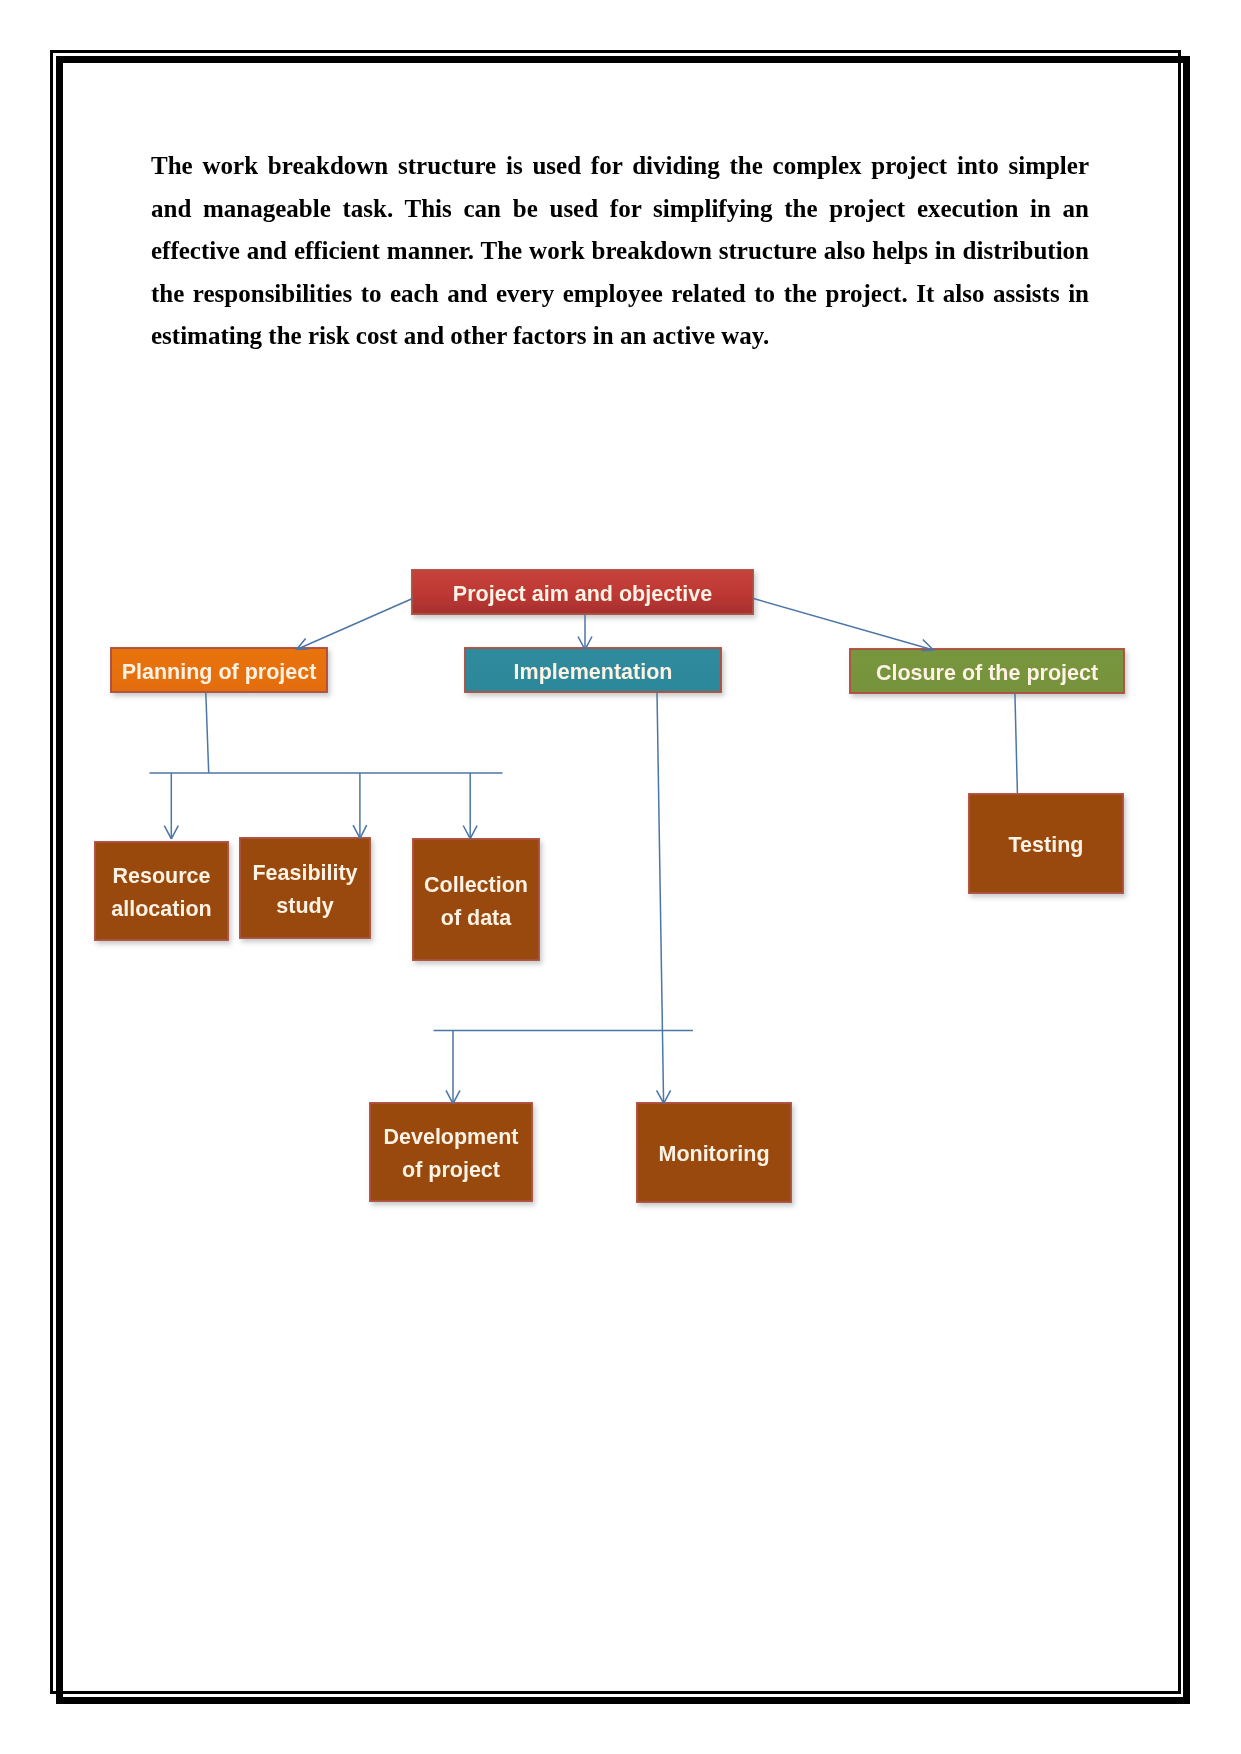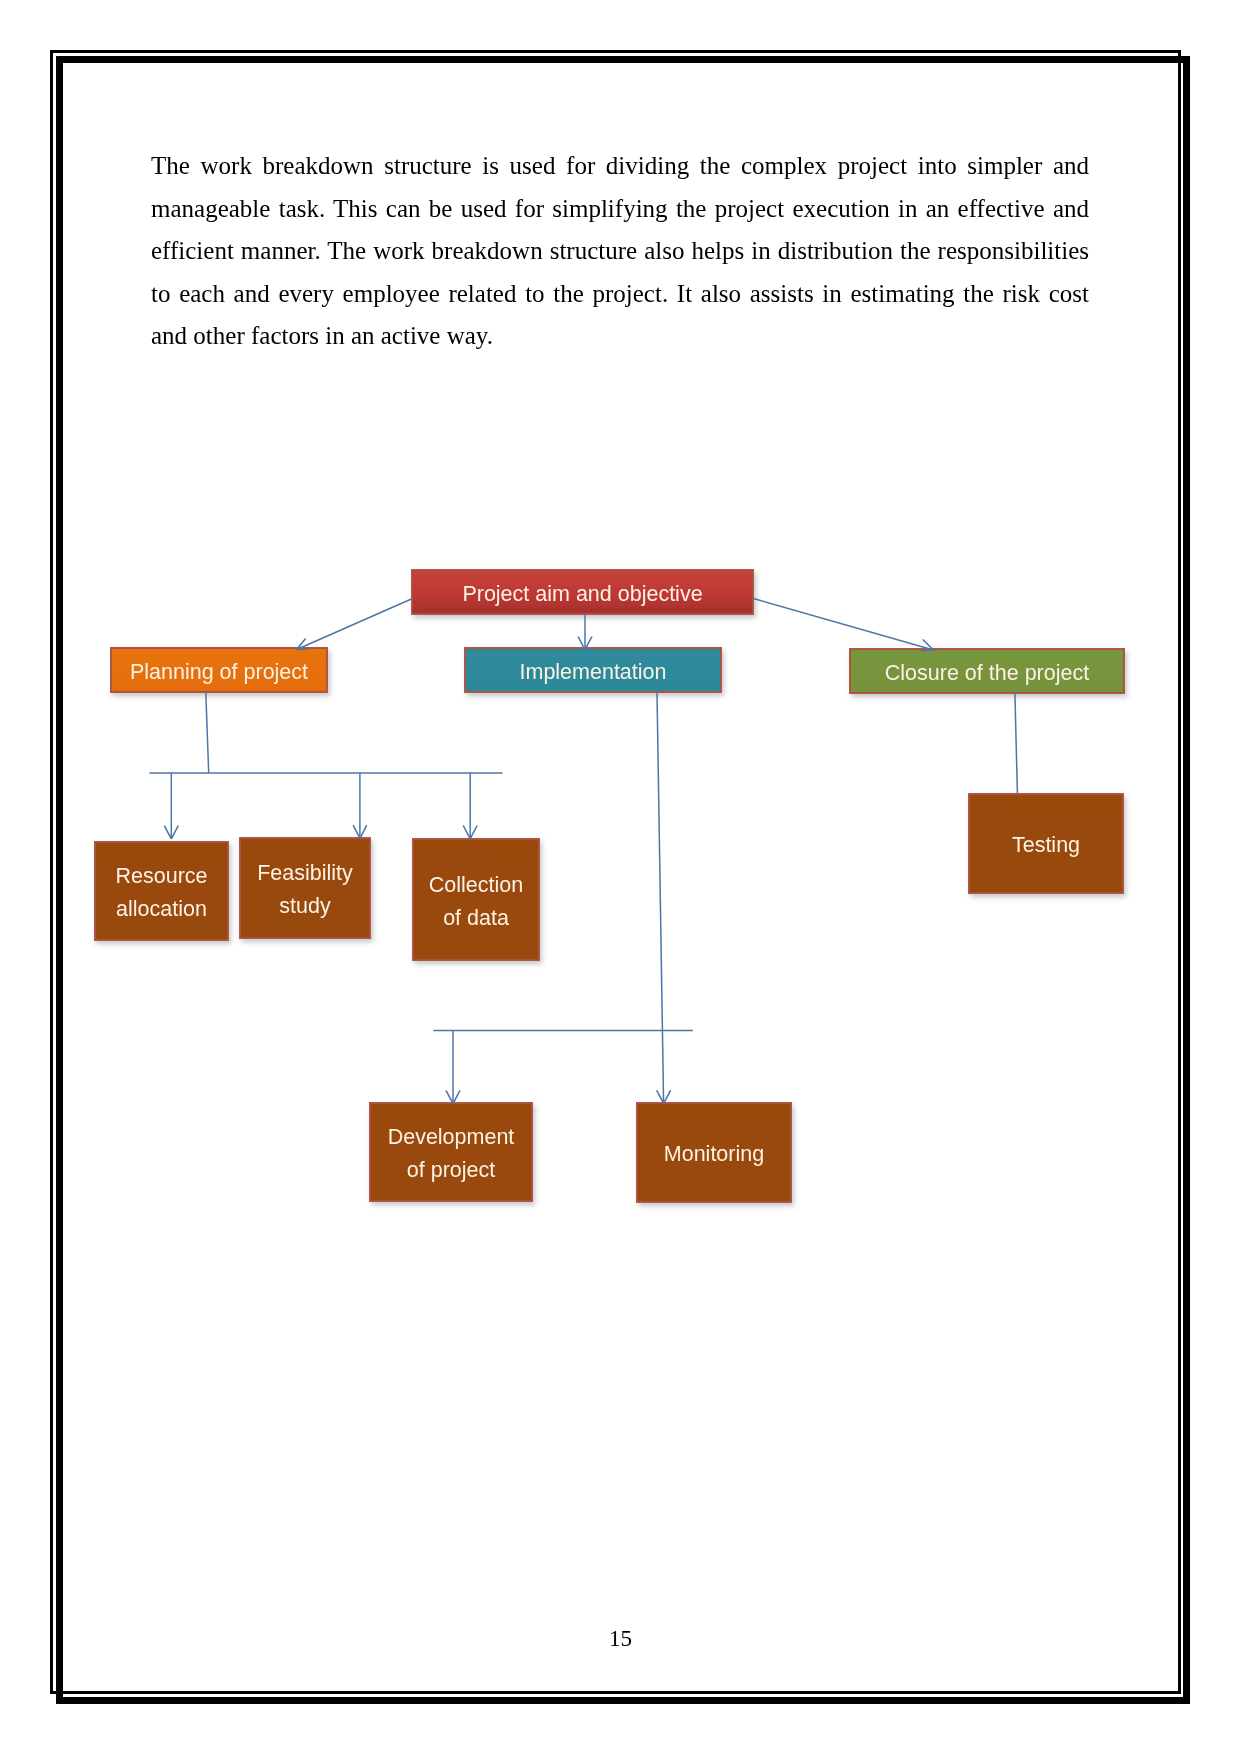--- a/index.html
+++ b/index.html
@@ -1,18 +1,18 @@
 <!DOCTYPE html>
 <html><head>
 <meta charset="utf-8">
 <title>Work Breakdown Structure</title>
 <style>
   html,body{margin:0;padding:0;}
   body{width:1241px;height:1754px;background:#fff;font-family:"Liberation Serif",serif;position:relative;overflow:hidden;}
-  #page{position:absolute;left:0;top:0;width:1241px;height:1336px;background:#fff;}
+  #page{position:absolute;left:0;top:0;width:1241px;height:1336px;background:#fff;font-weight:bold;}
   .page-border-thin{position:absolute;left:50px;top:50px;width:1131px;height:1644px;border:3px solid #000;box-sizing:border-box;}
   .page-border-thick{position:absolute;left:56px;top:56px;width:1134px;height:1648px;border:7px solid #000;box-sizing:border-box;}
   .body-text{position:absolute;left:151px;top:145px;width:938px;font-size:25px;line-height:42.6px;text-align:justify;color:#000;transform:translateZ(0);}
   .page-number{position:absolute;left:0;top:1626px;width:1241px;text-align:center;font-size:23px;color:#000;transform:translateZ(0);}
   #diagram{position:absolute;left:0;top:0;width:1241px;height:1754px;}
 </style>
 </head>
 <body>
 
 <div id="page">
@@ -132,14 +132,13 @@
         </g>
         <g>
           <path d="M433.5,1030.6 L692.9,1030.6" fill="none" stroke="#4C76A6" stroke-width="1.5" stroke-linecap="butt"></path>
         </g>
         <g>
           <path d="M453.0,1030.6 L453.0,1103.5" fill="none" stroke="#4C76A6" stroke-width="1.5" stroke-linecap="butt"></path>
           <path d="M446.0,1090.4 L453.0,1103.6 M460.0,1090.4 L453.0,1103.6" fill="none" stroke="#4C76A6" stroke-width="1.55" stroke-linecap="butt" stroke-linejoin="miter"></path>
         </g>
       </g>
   </svg>
-  <div class="page-number">15</div>
 </div>
 
 </body></html>

